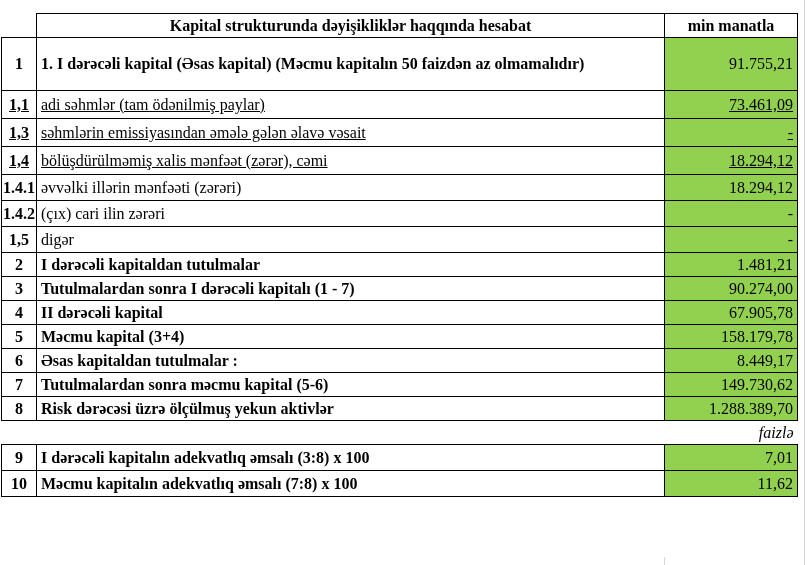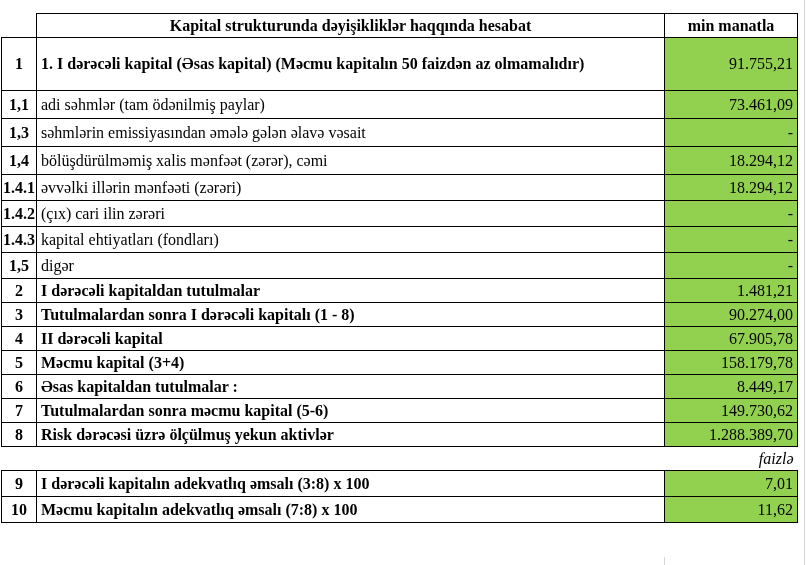--- a/index.html
+++ b/index.html
@@ -16,21 +16,21 @@
   td.corner,td.sep{border:none;background:#ffffff;}
   td.num{text-align:center;font-weight:bold;padding:0 1px;}
   td.desc{text-align:left;margin-left:28px;}
   td.bold{font-weight:bold;}
   td.val{text-align:right;background:var(--value-green,#92d050);}
   td.title{text-align:center;font-weight:bold;}
   td.unit{text-align:center;font-weight:bold;}
   td.faiz{font-style:italic;text-align:right;background:#ffffff;font-weight:normal;}
   tr.h-head td{height:23px;}
   tr.h-main td{height:52px;}
-  tr.h-a td{height:27px;}
+  tr.h-a td{height:27px;text-decoration:underline;}
   tr.h-b td{height:25px;}
   tr.h-c td{height:23px;}
   tr.h-d td{height:25px;}
   .gridline-v{position:absolute;width:1px;background:#d6d6d6;}
 </style>
 </head>
 <body>
 
 <div class="sheet">
   <table class="report">
@@ -73,38 +73,33 @@
       <td class="num">1.4.1</td>
       <td class="desc">əvvəlki illərin mənfəəti (zərəri)</td>
       <td class="val">18.294,12</td>
     </tr>
     <tr class="h-b">
       <td class="num">1.4.2</td>
       <td class="desc">(çıx) cari ilin zərəri</td>
       <td class="val">-</td>
     </tr>
     <tr class="h-b">
-      <td class="num">1.4.3</td>
-      <td class="desc">kapital ehtiyatları (fondları)</td>
-      <td class="val">-</td>
-    </tr>
-    <tr class="h-b">
       <td class="num">1,5</td>
       <td class="desc">digər</td>
       <td class="val">-</td>
     </tr>
 
     <tr class="h-c">
       <td class="num">2</td>
       <td class="desc bold">I dərəcəli kapitaldan  tutulmalar</td>
       <td class="val">1.481,21</td>
     </tr>
     <tr class="h-c">
       <td class="num">3</td>
-      <td class="desc bold">Tutulmalardan  sonra I dərəcəli kapitalı (1 - 8)</td>
+      <td class="desc bold">Tutulmalardan  sonra I dərəcəli kapitalı (1 - 7)</td>
       <td class="val">90.274,00</td>
     </tr>
     <tr class="h-c">
       <td class="num">4</td>
       <td class="desc bold">II dərəcəli  kapital</td>
       <td class="val">67.905,78</td>
     </tr>
     <tr class="h-c">
       <td class="num">5</td>
       <td class="desc bold">Məcmu kapital (3+4)</td>

